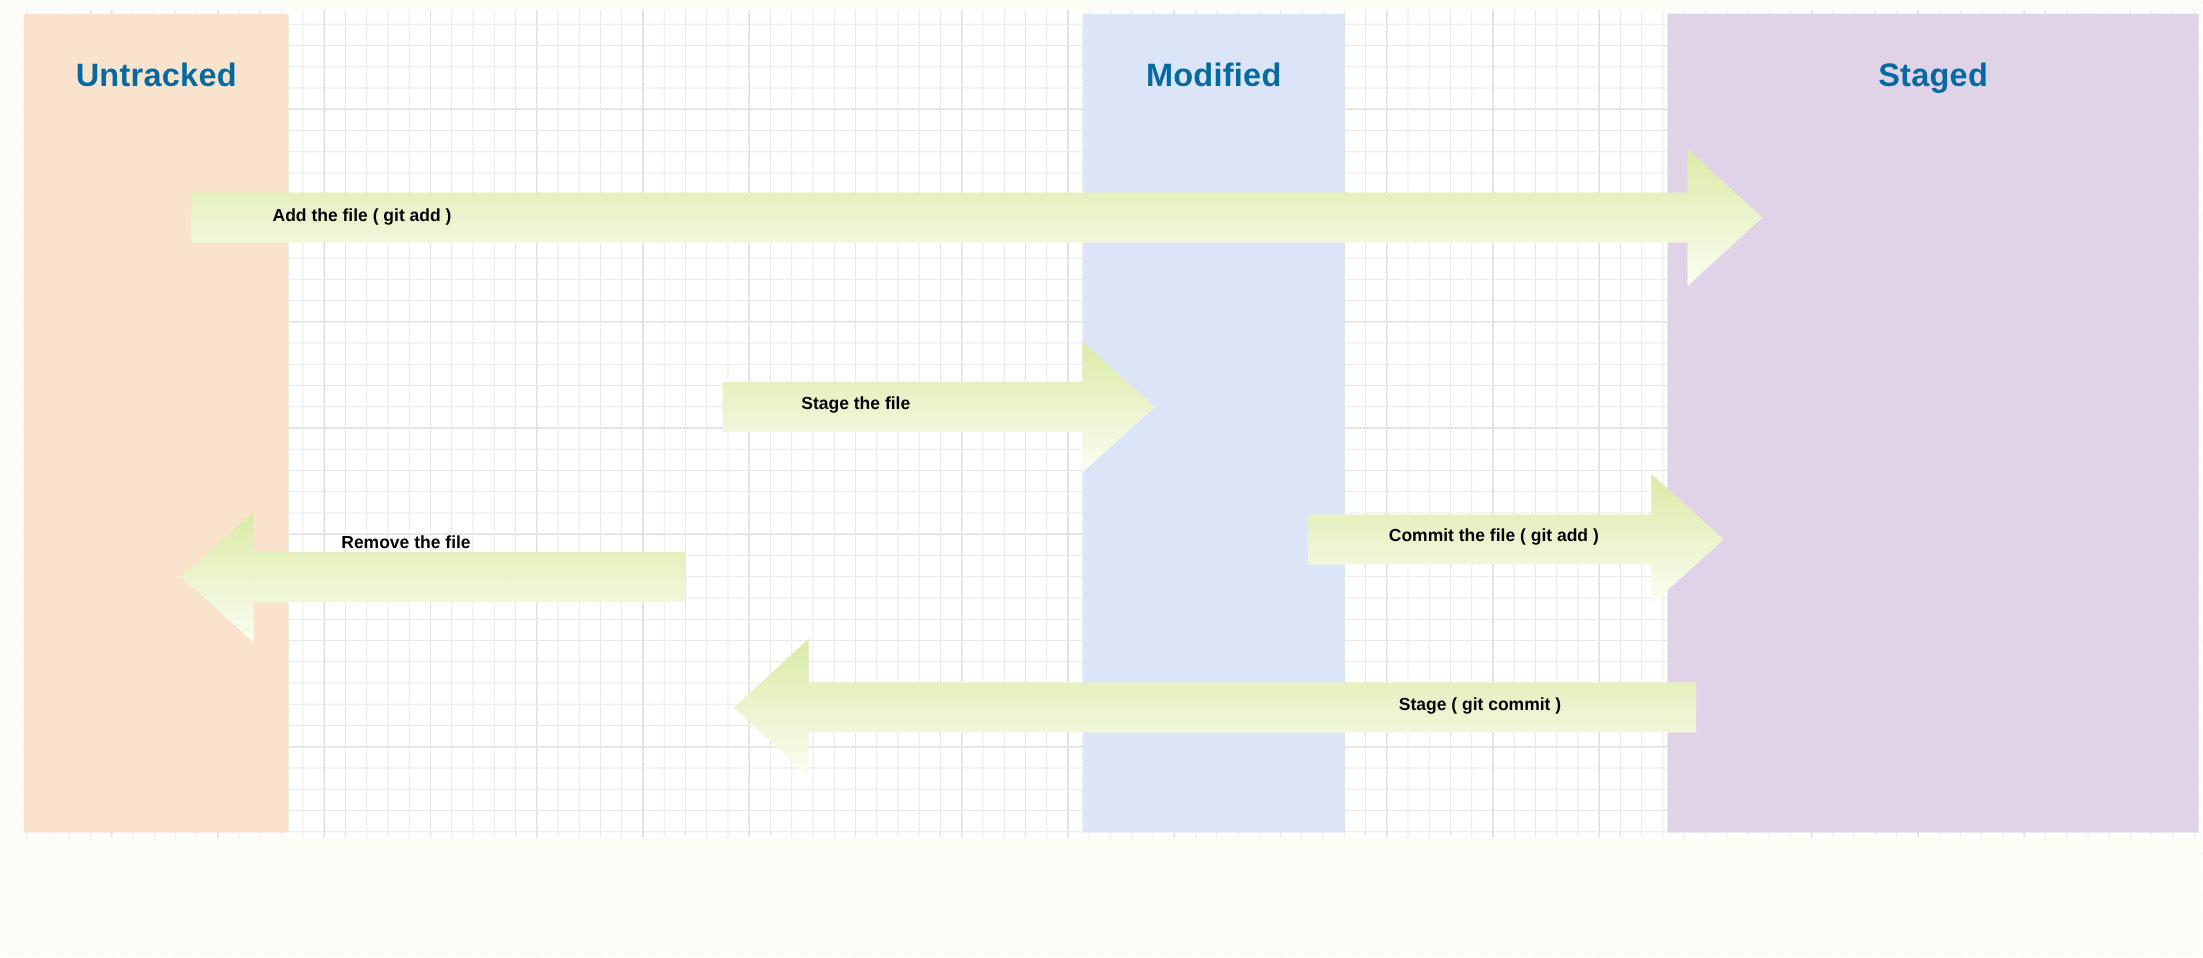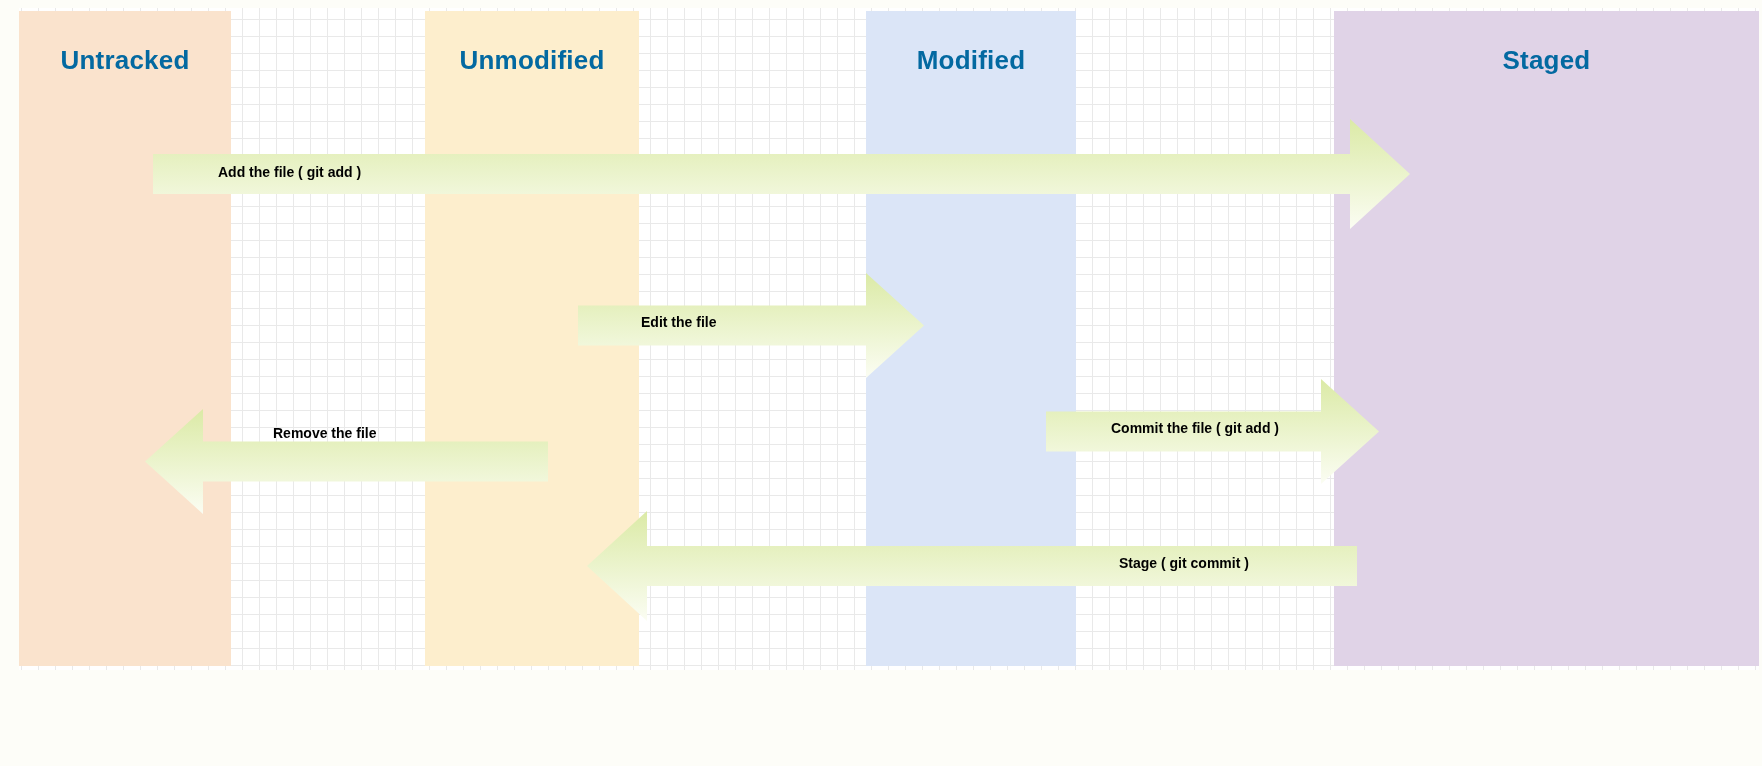--- a/index.html
+++ b/index.html
@@ -91,23 +91,20 @@
 
   <div class="grid-layer"></div>
   <div class="page-edge top"></div>
   <div class="page-edge left"></div>
   <div class="page-edge right"></div>
   <div class="page-edge bottom"></div>
 
   <div class="state-col" id="col-untracked" style="left: 19px; width: 212px; background: rgb(250, 227, 205);">
     <div class="state-label">Untracked</div>
   </div>
-  <div class="state-col" id="col-unmodified" style="left: 425px; width: 214px; background: rgb(253, 238, 205);">
-    <div class="state-label">Unmodified</div>
-  </div>
   <div class="state-col" id="col-modified" style="left: 866px; width: 210px; background: rgb(219, 229, 247);">
     <div class="state-label">Modified</div>
   </div>
   <div class="state-col" id="col-staged" style="left: 1334px; width: 425px; background: rgb(224, 211, 231);">
     <div class="state-label">Staged</div>
   </div>
 
   <div id="arrow-layer">
       <div class="arrow" style="left: 153px; top: 119px; width: 1257px; height: 110px;">
         <svg width="1257" height="110" viewBox="0 0 1257 110">
@@ -125,21 +122,21 @@
         <svg width="346" height="105" viewBox="0 0 346 105">
           <defs>
             <linearGradient id="agrad1" x1="0" y1="0" x2="0" y2="1">
               <stop offset="0%" stop-color="#dbeaa6"></stop>
               <stop offset="100%" stop-color="#fbfdf3"></stop>
             </linearGradient>
           </defs>
           <polygon points="0,32.5 288,32.5 288,0 346,52.5 288,105 288,72.5 0,72.5" fill="url(#agrad1)"></polygon>
         </svg>
       </div>
-      <div class="arrow-label" style="left: 641px; top: 315px;">Edit the file</div>
+      <div class="arrow-label" style="left: 641px; top: 315px;">Stage the file</div>
       <div class="arrow" style="left: 1046px; top: 378.5px; width: 333px; height: 105px;">
         <svg width="333" height="105" viewBox="0 0 333 105">
           <defs>
             <linearGradient id="agrad2" x1="0" y1="0" x2="0" y2="1">
               <stop offset="0%" stop-color="#dbeaa6"></stop>
               <stop offset="100%" stop-color="#fbfdf3"></stop>
             </linearGradient>
           </defs>
           <polygon points="0,32.5 275,32.5 275,0 333,52.5 275,105 275,72.5 0,72.5" fill="url(#agrad2)"></polygon>
         </svg>

